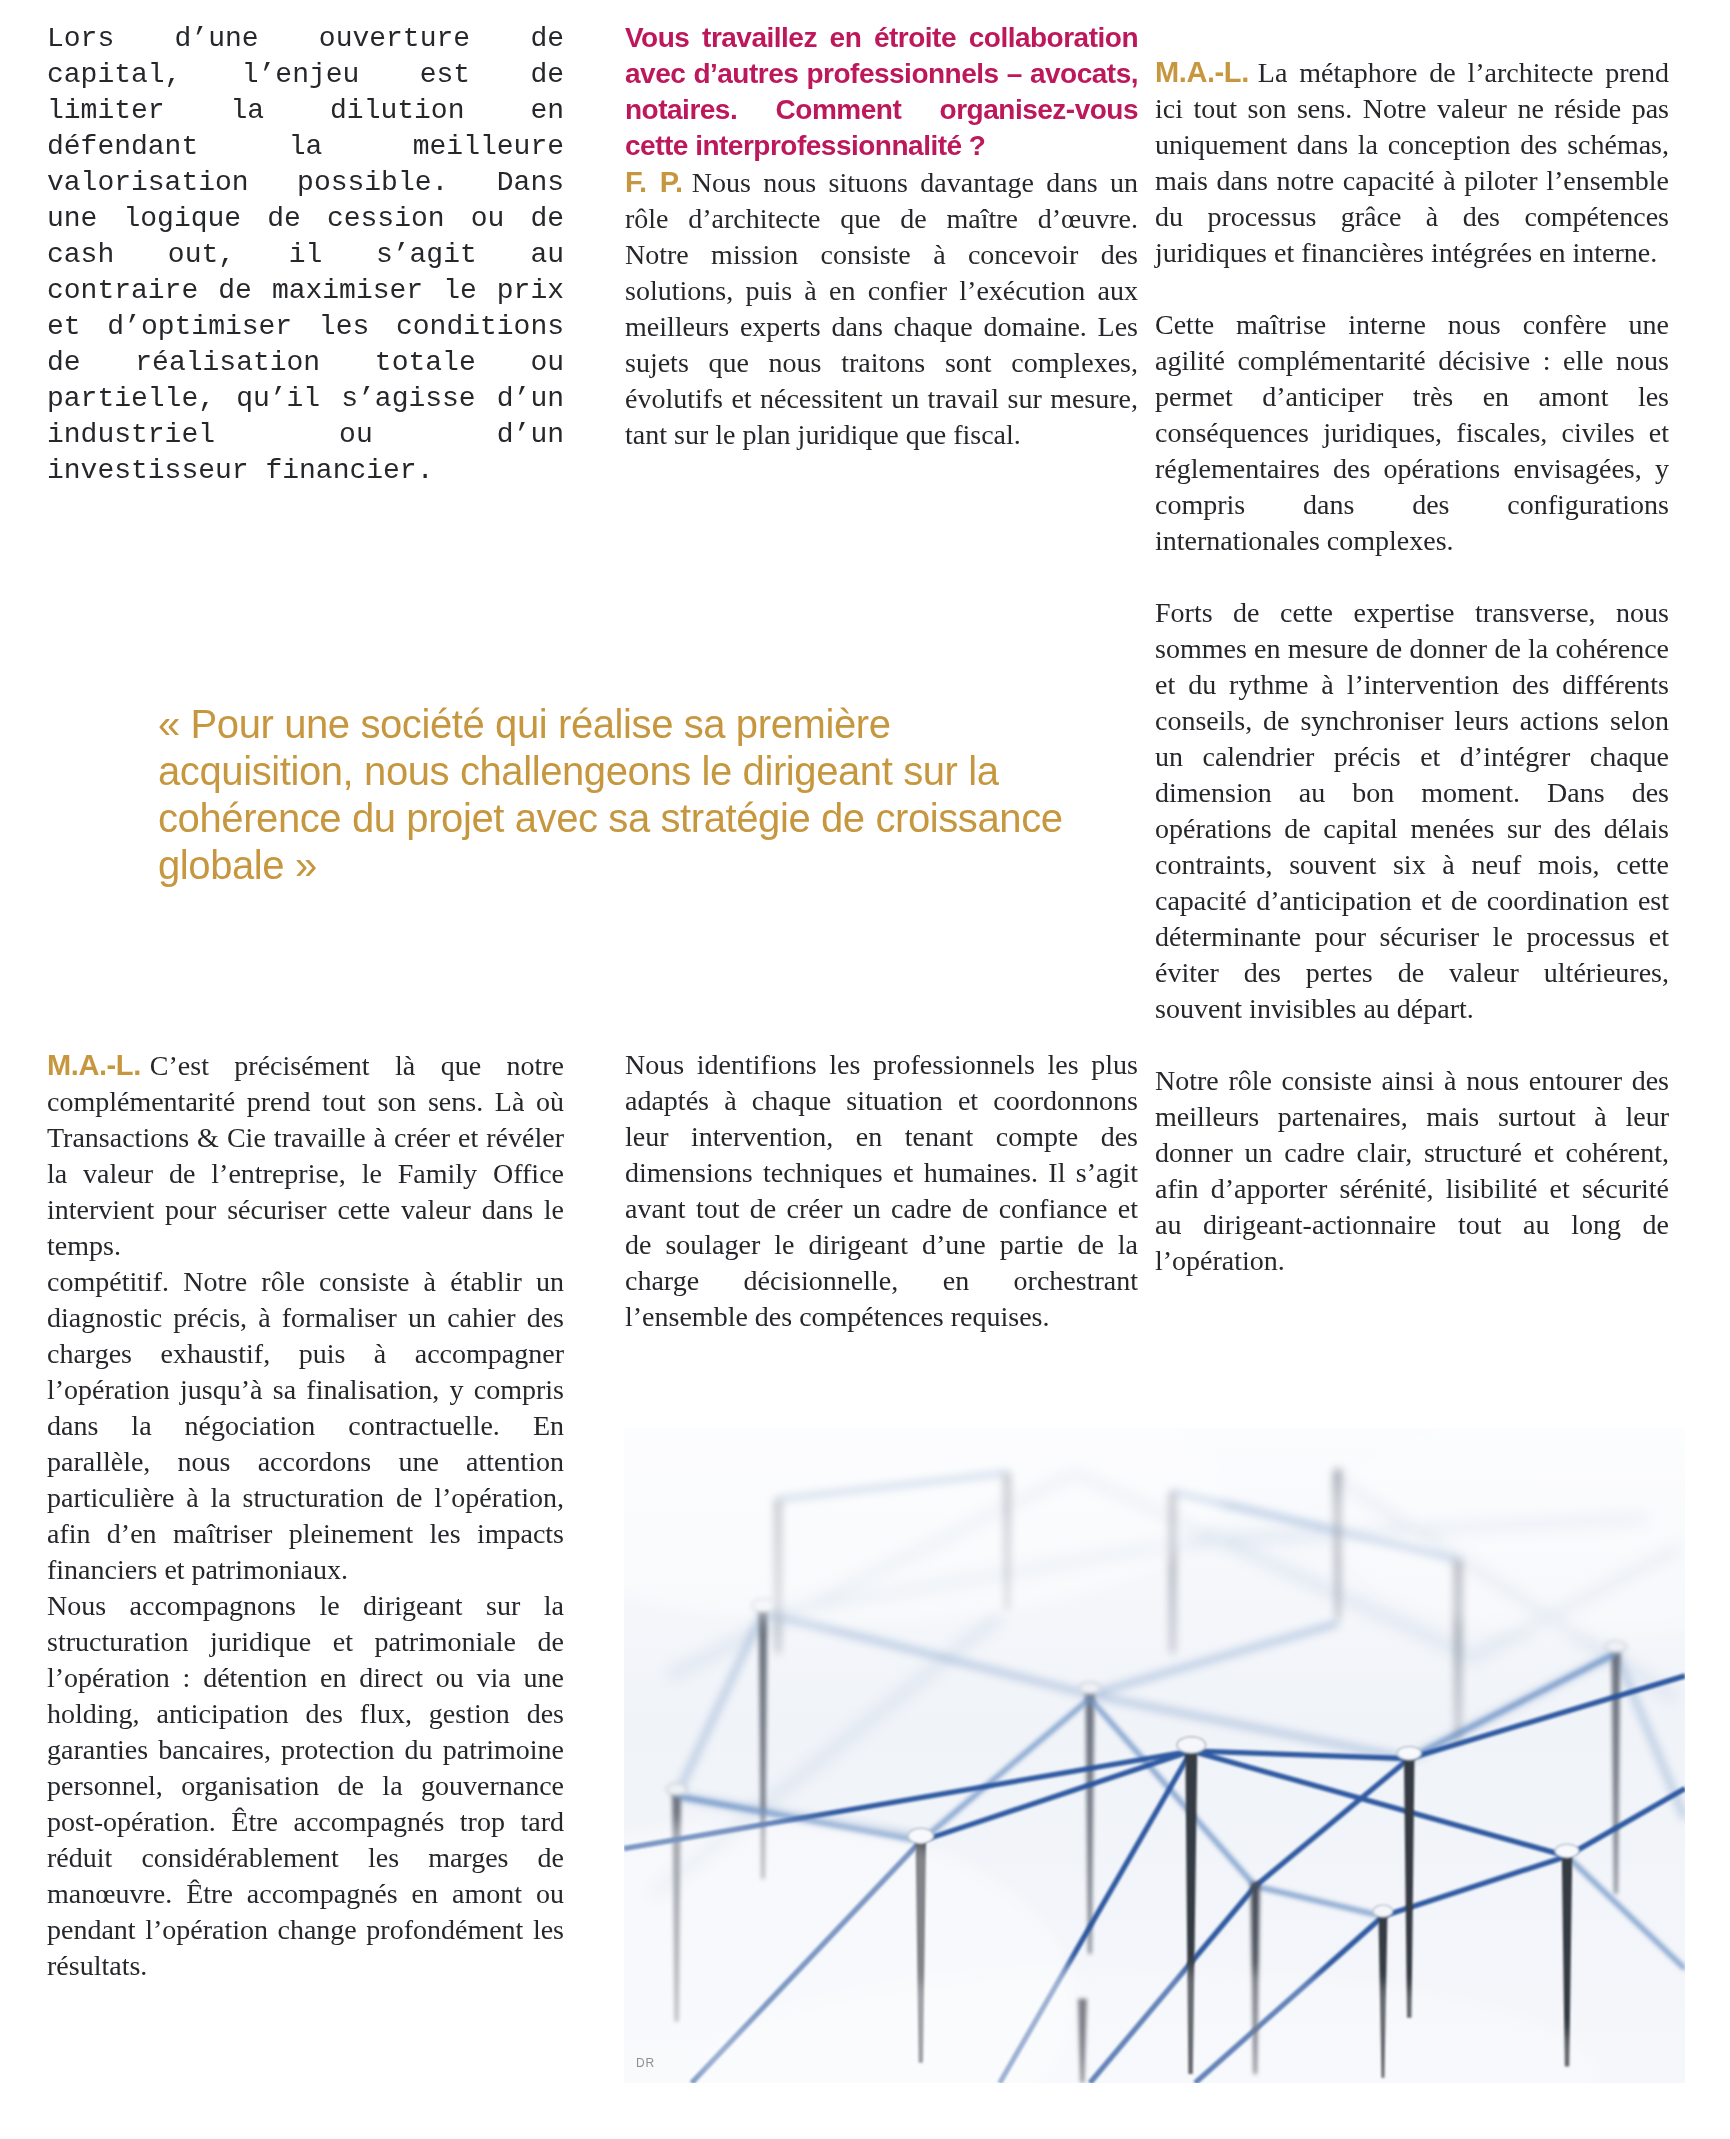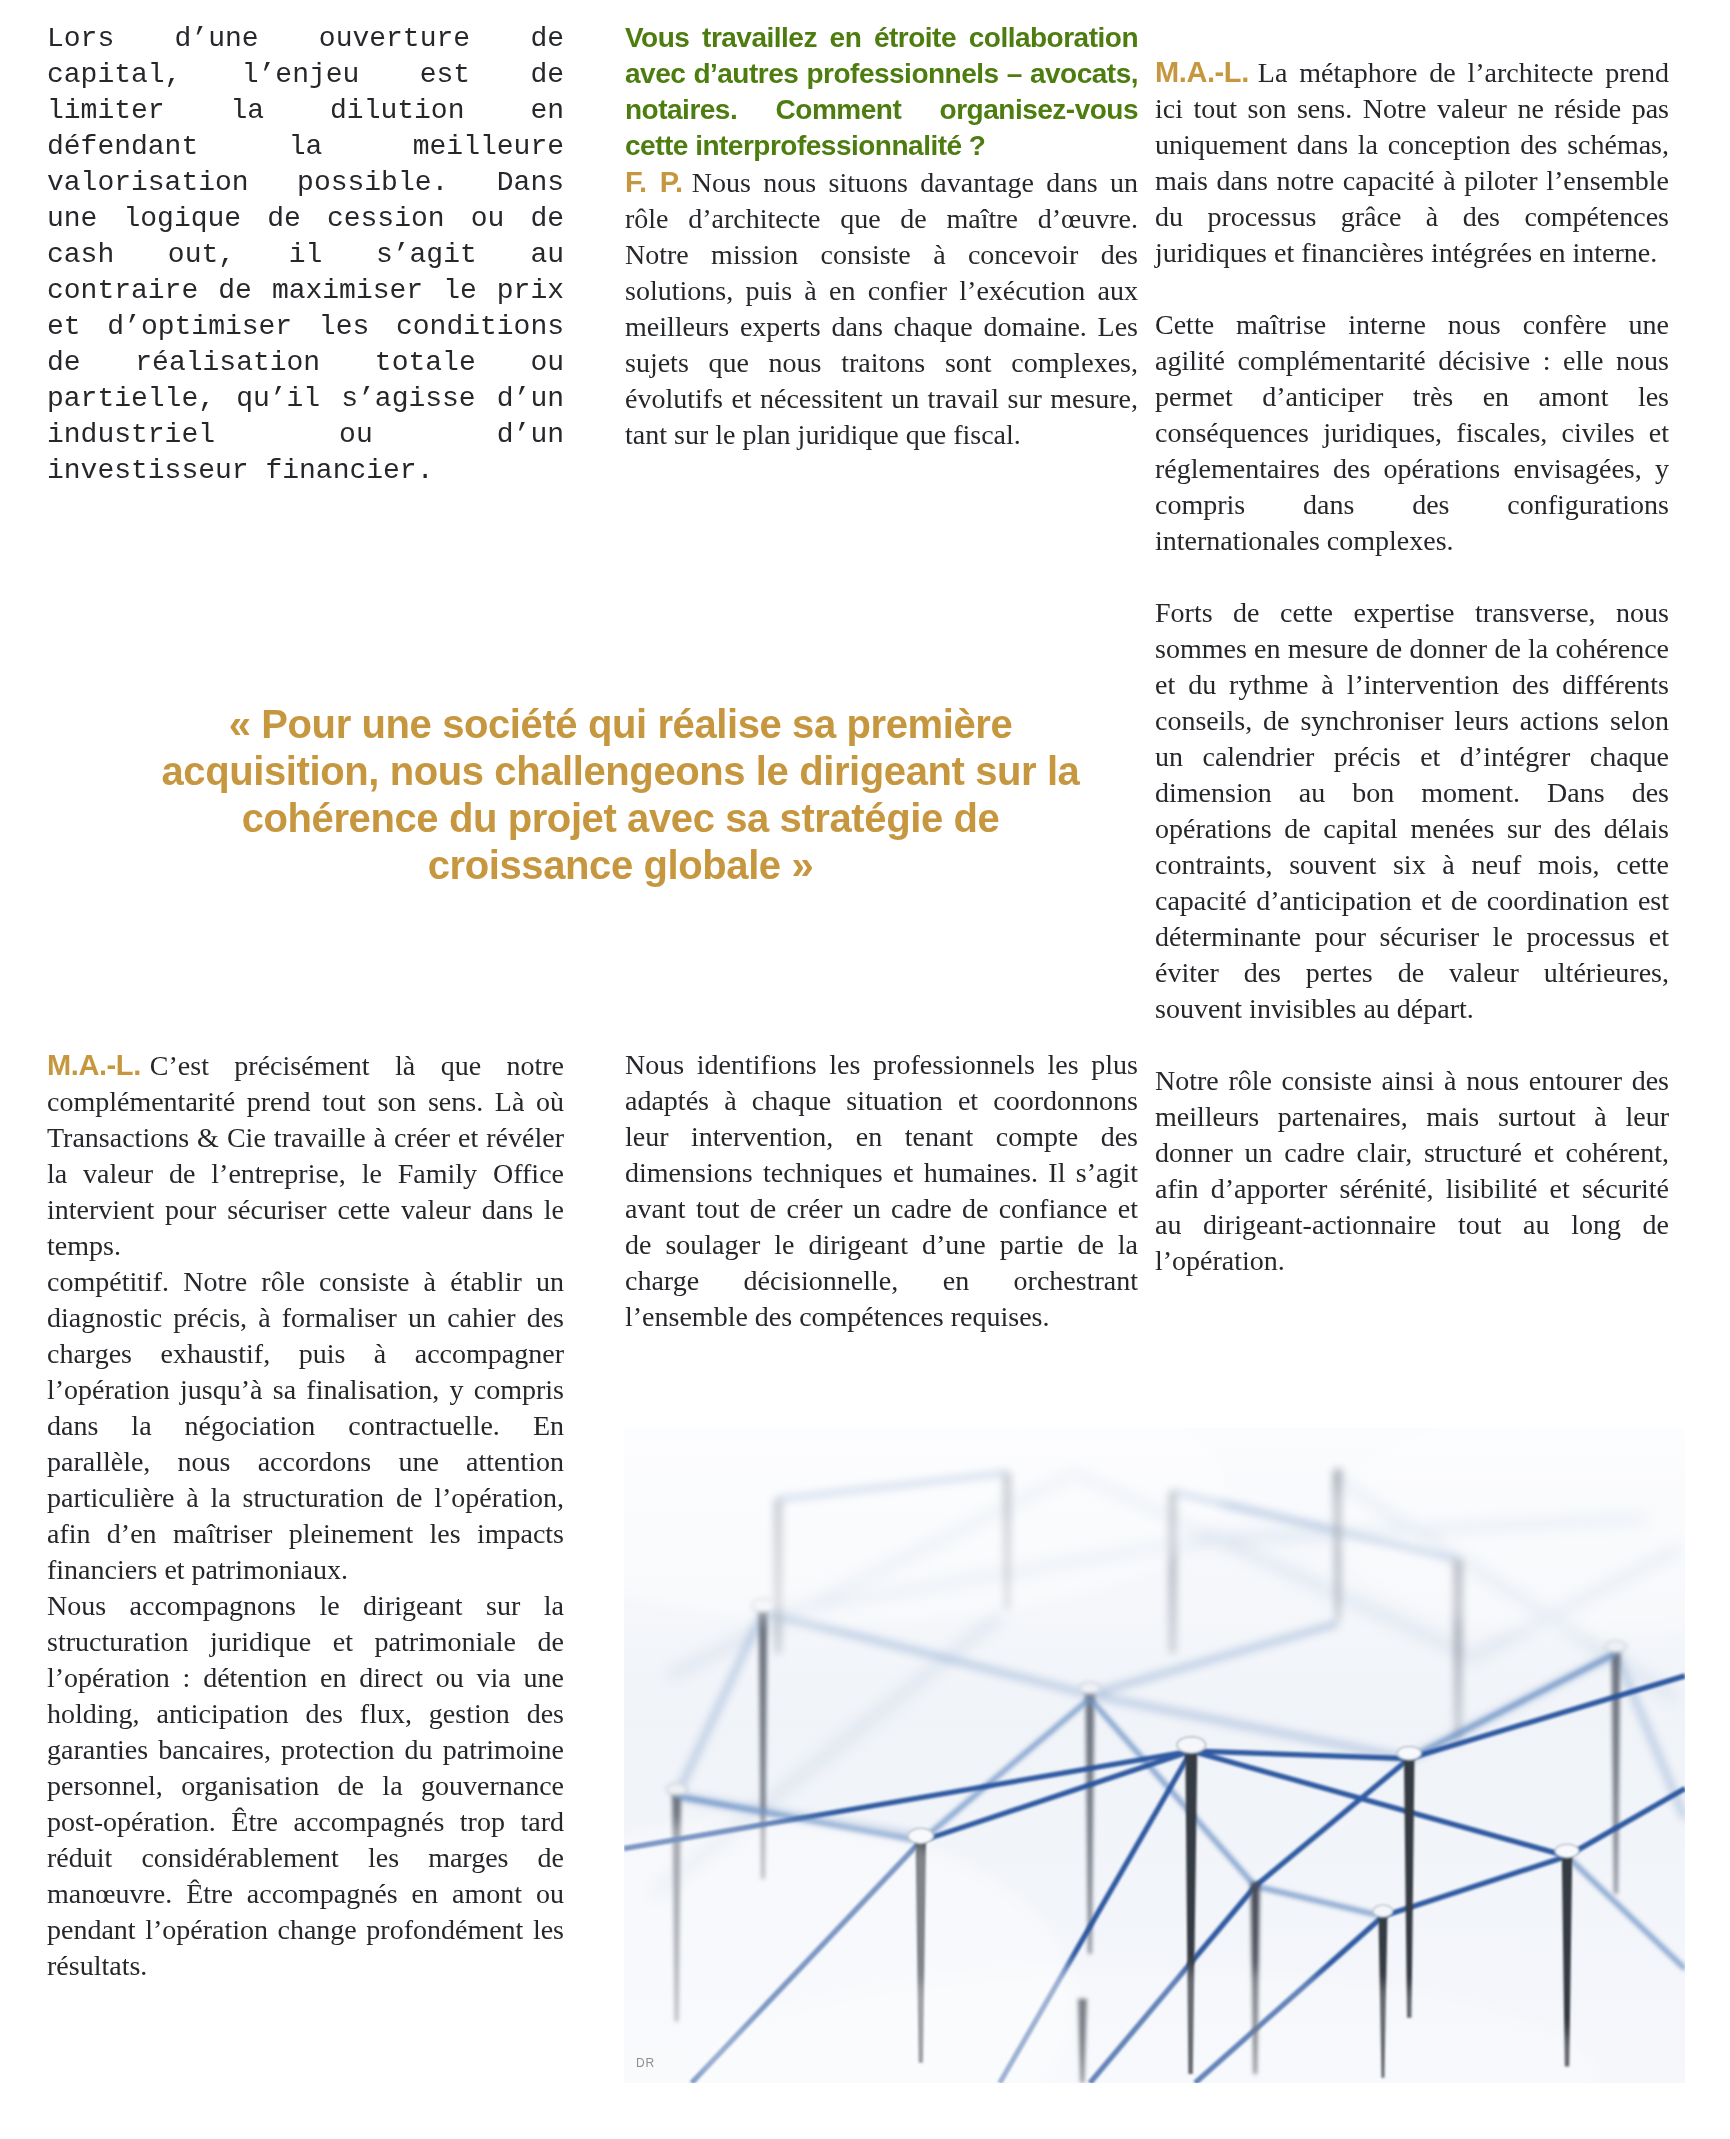--- a/index.html
+++ b/index.html
@@ -28,34 +28,33 @@
     margin-right:9px;
     white-space:nowrap;
   }
   .question{
     margin:0 0 4.5px 0;
     font-family:"Liberation Sans", sans-serif;
     font-weight:700;
     font-size:31px;
     line-height:38px;
     letter-spacing:-0.5px;
-    color:#4d7c0f;
+    color:#be185d;
     text-align:justify;
   }
   .quote{
     position:absolute;
     left:158px;
     top:701px;
     width:925px;
     font-family:"Liberation Sans", sans-serif;
-    font-weight:700;
+    font-weight:400;
     font-size:40px;
     line-height:47px;
     letter-spacing:-0.4px;
-    text-align:center;
   }
   .photo{
     position:absolute;
     left:624px;
     top:1428px;
     width:1061px;
     height:655px;
     overflow:hidden;
   }
   .photo svg{display:block;width:100%;height:100%;}

